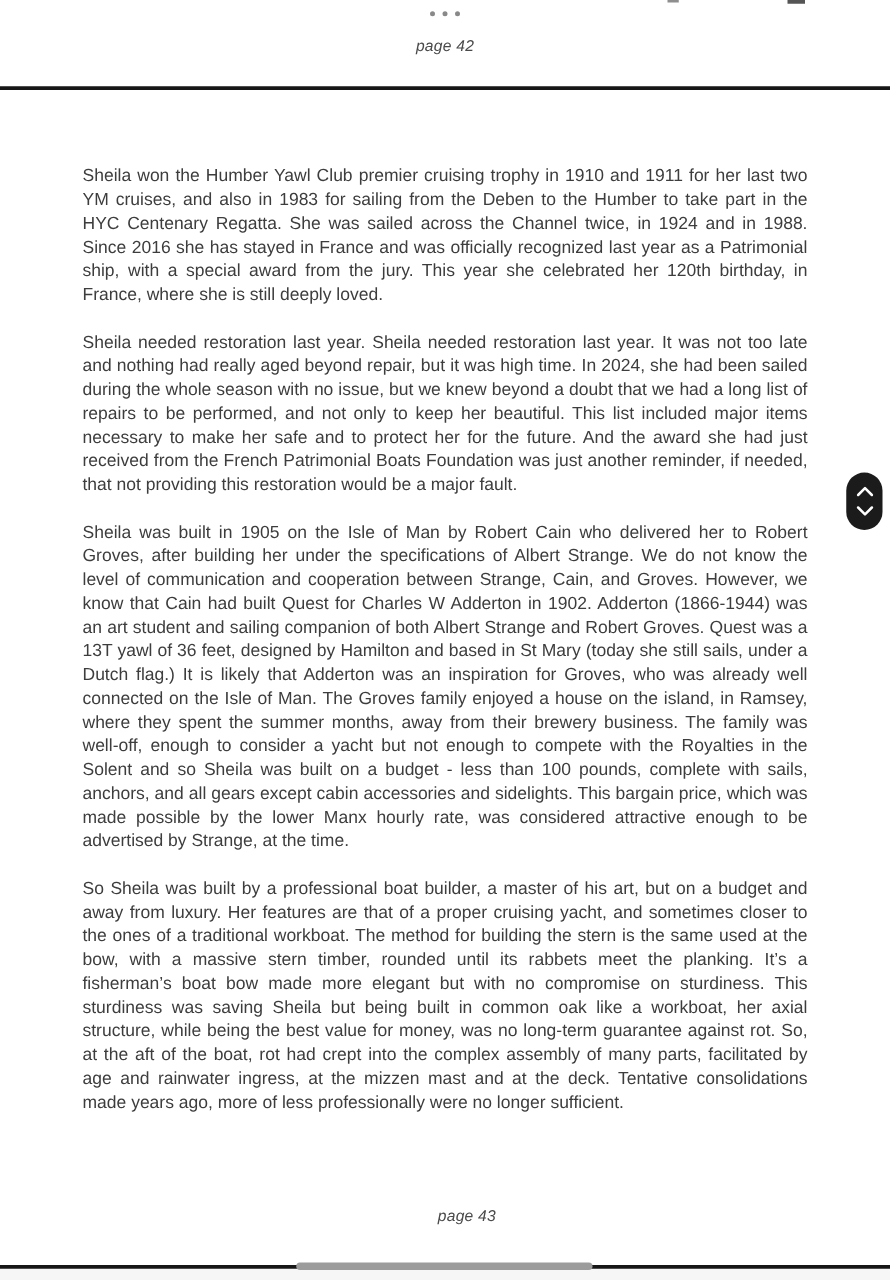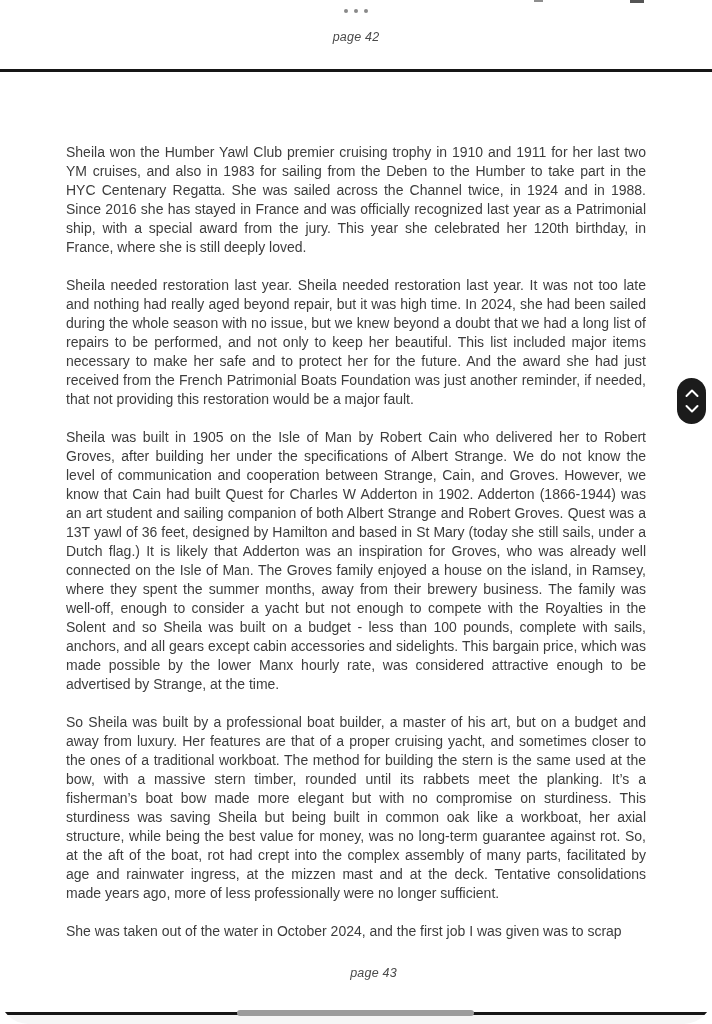--- a/index.html
+++ b/index.html
@@ -3,21 +3,20 @@
 <meta charset="utf-8">
 <style>
   html, body { margin: 0; padding: 0; background: #ffffff; }
   .screen {
     position: relative;
     width: 712px;
     height: 1024px;
     background: #ffffff;
     overflow: hidden;
     font-family: "Liberation Sans", sans-serif;
-    border-radius: 28px;
   }
 
   
   .sliver-a { position: absolute; top: 0; left: 534px; width: 9px; height: 2px; background: #8e8e8e; }
   .sliver-b { position: absolute; top: 0; left: 630px; width: 14px; height: 3px; background: #555555; }
 
   
   .menu-dots {
     position: absolute; top: 9px; left: 0; right: 0;
     display: flex; justify-content: center; gap: 6px;
@@ -38,21 +37,21 @@
   .page-label.bottom { top: 966px; margin-left: 35px; }
 
   
   .divider { position: absolute; left: 0; width: 712px; height: 3px; background: #161616; }
   .divider.top { top: 69px; }
   .divider.bottom { top: 1012px; }
 
   
   .content {
     position: absolute;
-    top: 143px;
+    top: 131px;
     left: 66px;
     width: 580px;
     color: #3d3d3d;
     font-size: 14px;
     line-height: 19px;
     text-align: justify;
   }
   .content p { margin: 0 0 19px 0; }
   .content p:last-child { margin-bottom: 0; }
 
@@ -125,21 +124,20 @@
 
   <div class="page-label top">page 42</div>
 
   <div class="divider top"></div>
 
   <div class="content">
     <p>Sheila won the Humber Yawl Club premier cruising trophy in 1910 and 1911 for her last two YM cruises, and also in 1983 for sailing from the Deben to the Humber to take part in the HYC Centenary Regatta. She was sailed across the Channel twice, in 1924 and in 1988. Since 2016 she has stayed in France and was officially recognized last year as a Patrimonial ship, with a special award from the jury. This year she celebrated her 120th birthday, in France, where she is still deeply loved.</p>
     <p>Sheila needed restoration last year. Sheila needed restoration last year. It was not too late and nothing had really aged beyond repair, but it was high time. In 2024, she had been sailed during the whole season with no issue, but we knew beyond a doubt that we had a long list of repairs to be performed, and not only to keep her beautiful. This list included major items necessary to make her safe and to protect her for the future. And the award she had just received from the French Patrimonial Boats Foundation was just another reminder, if needed, that not providing this restoration would be a major fault.</p>
     <p>Sheila was built in 1905 on the Isle of Man by Robert Cain who delivered her to Robert Groves, after building her under the specifications of Albert Strange. We do not know the level of communication and cooperation between Strange, Cain, and Groves. However, we know that Cain had built Quest for Charles W Adderton in 1902. Adderton (1866-1944) was an art student and sailing companion of both Albert Strange and Robert Groves. Quest was a 13T yawl of 36 feet, designed by Hamilton and based in St Mary (today she still sails, under a Dutch flag.) It is likely that Adderton was an inspiration for Groves, who was already well connected on the Isle of Man. The Groves family enjoyed a house on the island, in Ramsey, where they spent the summer months, away from their brewery business. The family was well-off, enough to consider a yacht but not enough to compete with the Royalties in the Solent and so Sheila was built on a budget - less than 100 pounds, complete with sails, anchors, and all gears except cabin accessories and sidelights. This bargain price, which was made possible by the lower Manx hourly rate, was considered attractive enough to be advertised by Strange, at the time.</p>
     <p>So Sheila was built by a professional boat builder, a master of his art, but on a budget and away from luxury. Her features are that of a proper cruising yacht, and sometimes closer to the ones of a traditional workboat. The method for building the stern is the same used at the bow, with a massive stern timber, rounded until its rabbets meet the planking. It’s a fisherman’s boat bow made more elegant but with no compromise on sturdiness. This sturdiness was saving Sheila but being built in common oak like a workboat, her axial structure, while being the best value for money, was no long-term guarantee against rot. So, at the aft of the boat, rot had crept into the complex assembly of many parts, facilitated by age and rainwater ingress, at the mizzen mast and at the deck. Tentative consolidations made years ago, more of less professionally were no longer sufficient.</p>
-    <p>She was taken out of the water in October 2024, and the first job I was given was to scrap</p>
   </div>
 
   <div class="nav-pill">
     <button>
       <svg width="16" height="10" viewBox="0 0 16 10">
         <polyline points="2.5,8 8,2.5 13.5,8" fill="none" stroke="#ffffff" stroke-width="2" stroke-linecap="round" stroke-linejoin="round"></polyline>
       </svg>
     </button>
     <button>
       <svg width="16" height="10" viewBox="0 0 16 10">

